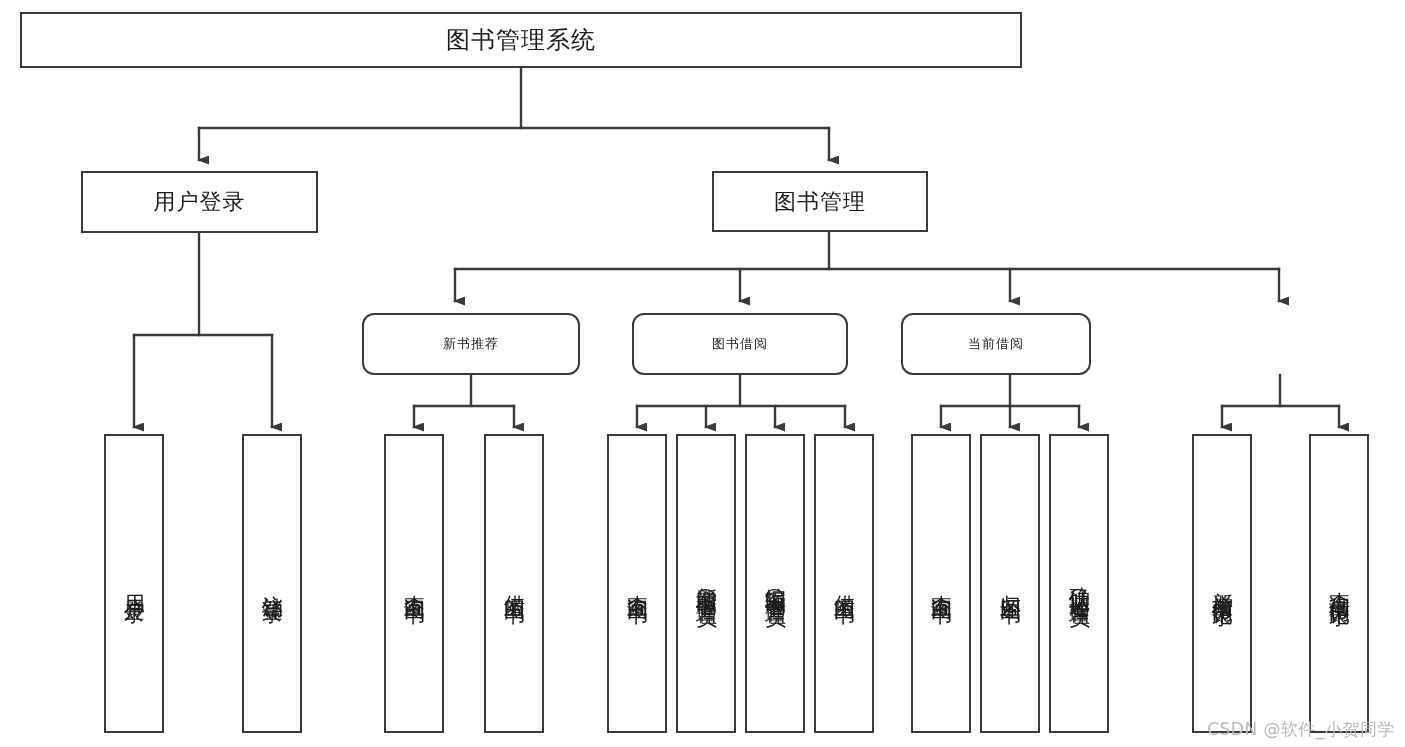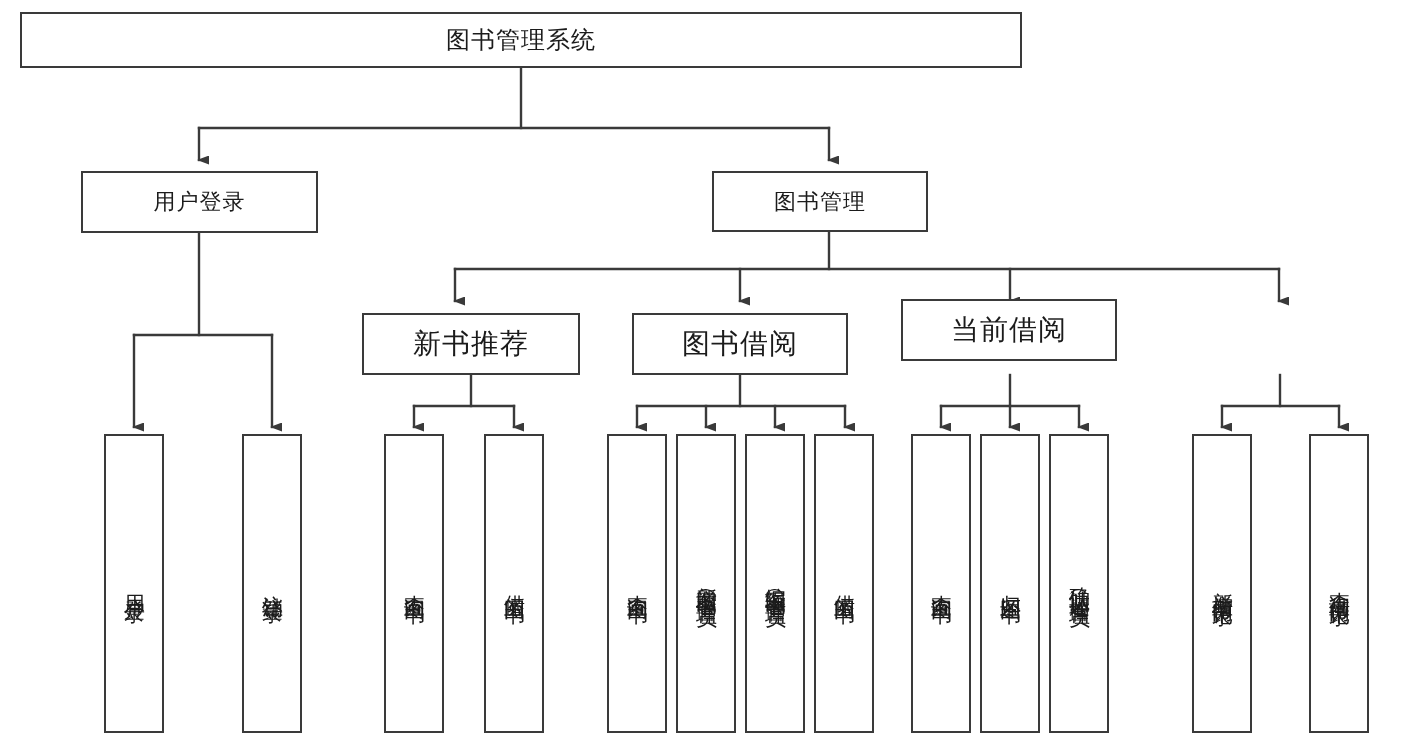--- a/index.html
+++ b/index.html
@@ -33,21 +33,21 @@
     color:#1b1b1b;
     z-index:2;
   }
   .node .label{
     display:block;
     line-height:1.18;
     letter-spacing:1px;
   }
   .node.root{ font-size:24px; }
   .node.l1{ font-size:22px; }
-  .node.l2{ font-size:28px; }
+  .node.l2{ font-size:13px;border-radius:12px; }
   .node.leaf{
     font-size:21px;
     align-items:center;
     justify-content:center;
     padding:4px 0;
   }
   .node.leaf .label{
     writing-mode:vertical-rl;
     text-orientation:upright;
     letter-spacing:3px;
@@ -132,21 +132,21 @@
   <div class="node l1" style="left:712px; top:171px; width:216px; height:61px;">
     <span class="label">图书管理</span>
   </div>
 
   <div class="node l2" style="left:362px; top:313px; width:218px; height:62px;">
     <span class="label">新书推荐</span>
   </div>
   <div class="node l2" style="left:632px; top:313px; width:216px; height:62px;">
     <span class="label">图书借阅</span>
   </div>
-  <div class="node l2" style="left:901px; top:299px; width:216px; height:62px;">
+  <div class="node l2" style="left:901px; top:313px; width:190px; height:62px;">
     <span class="label">当前借阅</span>
   </div>
 
   <div class="node leaf" style="left:104px; top:434px; width:60px; height:299px;">
     <span class="label">用户登录</span>
   </div>
   <div class="node leaf" style="left:242px; top:434px; width:60px; height:299px;">
     <span class="label">注销登录</span>
   </div>
 
@@ -180,14 +180,15 @@
     <span class="label">确认归还（管理员）</span>
   </div>
 
   <div class="node leaf" style="left:1192px; top:434px; width:60px; height:299px;">
     <span class="label">新增借阅记录</span>
   </div>
   <div class="node leaf" style="left:1309px; top:434px; width:60px; height:299px;">
     <span class="label">查询借阅记录</span>
   </div>
 
+  <div class="watermark">CSDN @软件_小贺同学</div>
 
 </div>
 
 </body></html>

